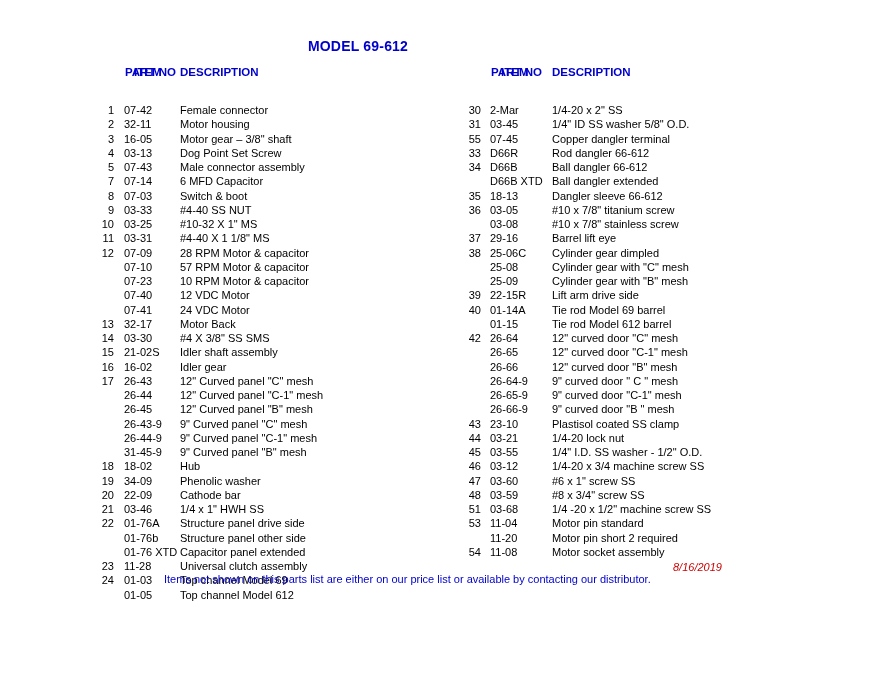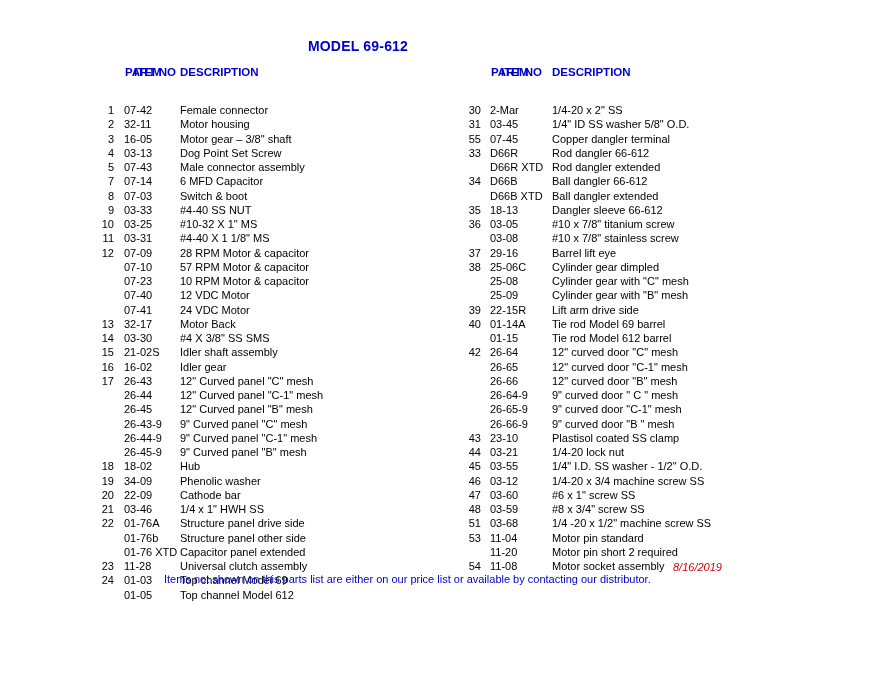--- a/index.html
+++ b/index.html
@@ -229,21 +229,21 @@
         <span class="cell-part">26-43-9</span>
         <span class="cell-desc">9" Curved panel "C" mesh</span>
       </div>
       <div class="part-row">
         <span class="cell-item"></span>
         <span class="cell-part">26-44-9</span>
         <span class="cell-desc">9" Curved panel "C-1" mesh</span>
       </div>
       <div class="part-row">
         <span class="cell-item"></span>
-        <span class="cell-part">26-45-9</span>
+        <span class="cell-part">31-45-9</span>
         <span class="cell-desc">9" Curved panel "B" mesh</span>
       </div>
       <div class="part-row">
         <span class="cell-item">18</span>
         <span class="cell-part">18-02</span>
         <span class="cell-desc">Hub</span>
       </div>
       <div class="part-row">
         <span class="cell-item">19</span>
         <span class="cell-part">34-09</span>
@@ -313,25 +313,20 @@
         <span class="cell-item">55</span>
         <span class="cell-part">07-45</span>
         <span class="cell-desc">Copper dangler terminal</span>
       </div>
       <div class="part-row">
         <span class="cell-item">33</span>
         <span class="cell-part">D66R</span>
         <span class="cell-desc">Rod dangler 66-612</span>
       </div>
       <div class="part-row">
-        <span class="cell-item"></span>
-        <span class="cell-part">D66R XTD</span>
-        <span class="cell-desc">Rod dangler extended</span>
-      </div>
-      <div class="part-row">
         <span class="cell-item">34</span>
         <span class="cell-part">D66B</span>
         <span class="cell-desc">Ball dangler 66-612</span>
       </div>
       <div class="part-row">
         <span class="cell-item"></span>
         <span class="cell-part">D66B XTD</span>
         <span class="cell-desc">Ball dangler extended</span>
       </div>
       <div class="part-row">

